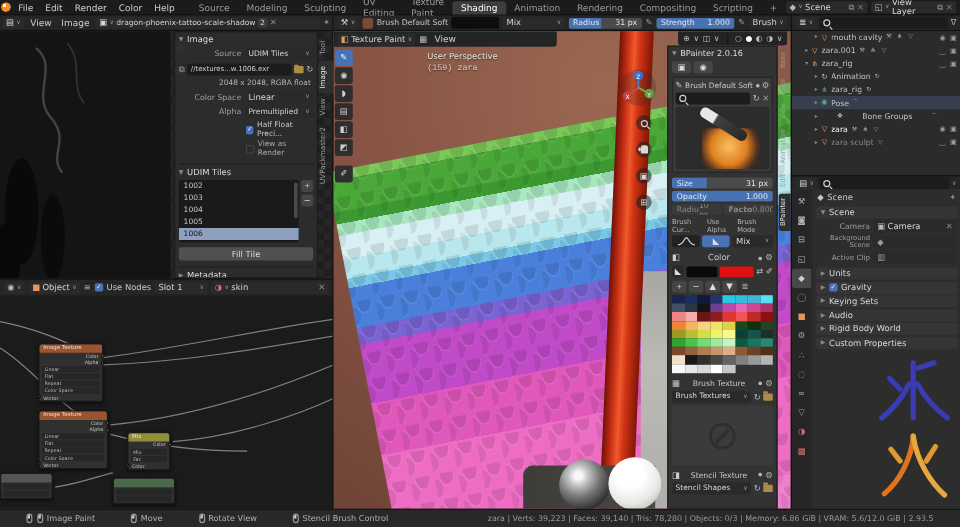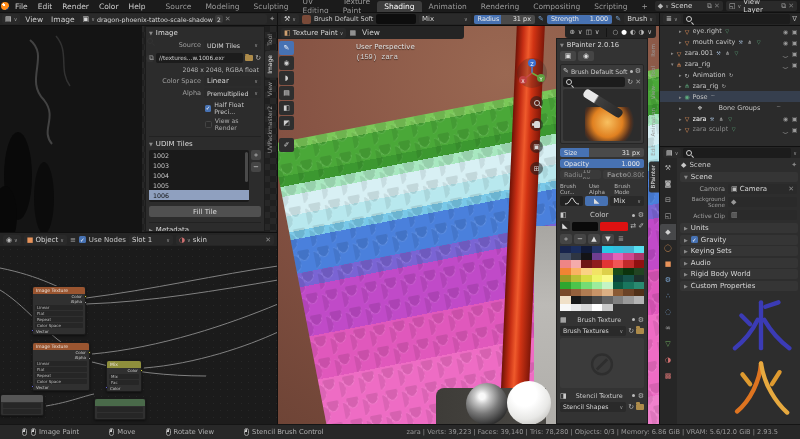--- a/index.html
+++ b/index.html
@@ -603,29 +603,20 @@
         <span class="vtab" style="font-size: 5.6px;">Animation</span>
         <span class="vtab" style="font-size: 5.6px;">Edit</span>
         <span class="vtab active" style="font-size: 5.6px;">BPainter</span>
       </div>
   </div>
 
   <div class="abs" id="outliner" style="left:659px;top:26px;width:141px;height:120px;background:#2b2b2b;border-left:1px solid #101010;overflow:hidden;">
       <div class="ol-row" style="padding-left: 19px;">
         <span class="arrow">▸</span>
         <span class="ol-ico" style="color: rgb(232, 147, 90);">▽</span>
-        <span class="ol-lab">eye.right</span>
-        <span class="ol-ico" style="color: rgb(95, 174, 127); font-size: 5px;">▽</span>
-        <span style="flex: 1 1 0%;"></span>
-        <span class="ol-ico" style="color: rgb(154, 154, 154);">◉</span>
-        <span class="ol-ico" style="color: rgb(154, 154, 154); margin-right: 2px;">▣</span>
-      </div>
-      <div class="ol-row" style="padding-left: 19px;">
-        <span class="arrow">▸</span>
-        <span class="ol-ico" style="color: rgb(232, 147, 90);">▽</span>
         <span class="ol-lab">mouth cavity</span>
         <span class="ol-ico" style="color: rgb(154, 176, 200); font-size: 5px;">⚒</span>
         <span class="ol-ico" style="color: rgb(192, 192, 192); font-size: 5px;">⋔</span>
         <span class="ol-ico" style="color: rgb(95, 174, 127); font-size: 5px;">▽</span>
         <span style="flex: 1 1 0%;"></span>
         <span class="ol-ico" style="color: rgb(154, 154, 154);">◉</span>
         <span class="ol-ico" style="color: rgb(154, 154, 154); margin-right: 2px;">▣</span>
       </div>
       <div class="ol-row" style="padding-left: 11px;">
         <span class="arrow">▸</span>

